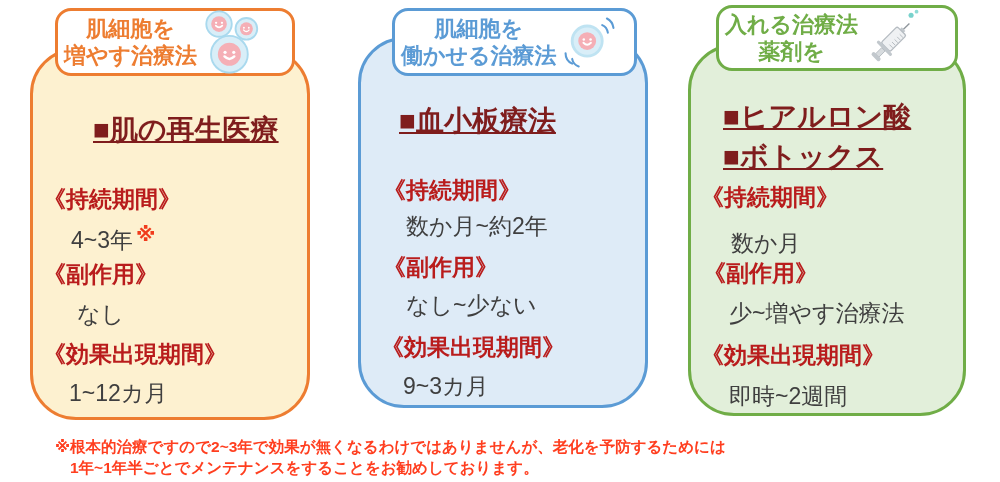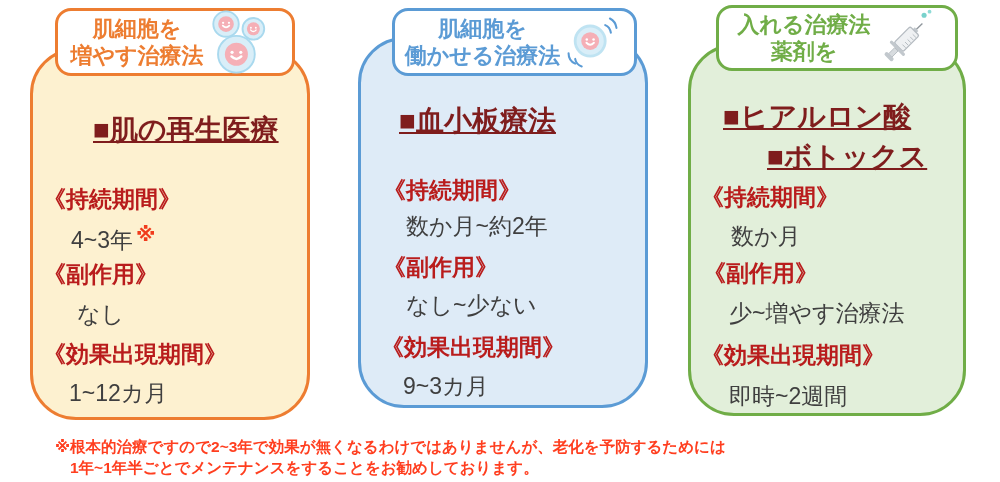--- a/index.html
+++ b/index.html
@@ -6,21 +6,21 @@
   #stage{
     position:relative;width:1000px;height:482px;background:#ffffff;overflow:hidden;
     font-family:"Liberation Sans","DejaVu Sans",sans-serif;
   }
   .card{position:absolute;border:3px solid;border-radius:46px;box-sizing:border-box;z-index:1;}
   .card-orange{left:30px;top:48px;width:280px;height:372px;background:#FDF1D0;border-color:#ED7D31;}
   .card-blue{left:358px;top:37px;width:290px;height:371px;background:#DEEBF7;border-color:#5B9BD5;}
   .card-green{left:688px;top:44px;width:278px;height:372px;background:#E2EFDA;border-color:#70AD47;}
   .badge{
     position:absolute;background:#ffffff;border:3px solid;border-radius:16px;box-sizing:border-box;
-    display:flex;align-items:center;justify-content:center;gap:2px;z-index:2;padding:0 6px;
+    display:flex;align-items:center;gap:2px;z-index:2;padding:0 6px;
   }
   .badge-orange{left:55px;top:8px;width:240px;height:68px;border-color:#ED7D31;}
   .badge-blue{left:392px;top:8px;width:245px;height:68px;border-color:#5B9BD5;}
   .badge-green{left:716px;top:5px;width:242px;height:66px;border-color:#70AD47;}
   .badge-text{text-align:center;font-weight:bold;font-size:22px;line-height:1.25;white-space:nowrap;}
   .badge-orange .badge-text{color:#ED7D31;}
   .badge-blue .badge-text{color:#5B9BD5;}
   .badge-green .badge-text{color:#70AD47;}
   .badge-icon{flex:0 0 auto;display:block;}
   .treatment{position:absolute;font-weight:bold;font-size:28px;color:#7f1d1d;line-height:1;white-space:nowrap;text-decoration:underline;}
@@ -95,23 +95,23 @@
       <circle cx="30" cy="30" r="16" fill="#D9EEF8" stroke="#BFE3F2" stroke-width="3"></circle>
       <circle cx="30" cy="30" r="9.5" fill="#F5AFB6"></circle>
       <circle cx="26.4" cy="28.4" r="1.35" fill="#fff"></circle>
         <circle cx="33.6" cy="28.4" r="1.35" fill="#fff"></circle>
       <path d="M26 31.8 Q30 35.8 34 31.8" stroke="#fff" stroke-width="2" fill="none" stroke-linecap="round"></path>
     </svg>
   </div>
 
   <div class="card card-green">
     <div class="treatment" style="left:32px;top:56px;">■ヒアルロン酸</div>
-    <div class="treatment" style="left:32px;top:96px;margin-left:44px;">■ボトックス</div>
+    <div class="treatment" style="left:32px;top:96px;">■ボトックス</div>
     <div class="flabel" style="left:10px;top:139px;">《持続期間》</div>
-    <div class="fvalue" style="left:40px;top:178px;">数か月</div>
+    <div class="fvalue" style="left:40px;top:185px;">数か月</div>
     <div class="flabel" style="left:12px;top:215px;">《副作用》</div>
     <div class="fvalue" style="left:38px;top:255px;">少~増やす治療法</div>
     <div class="flabel" style="left:10px;top:297px;">《効果出現期間》</div>
     <div class="fvalue" style="left:38px;top:338px;">即時~2週間</div>
   </div>
 
   <div class="badge badge-green">
     <div class="badge-text">
       <div>入れる治療法</div>
       <div>薬剤を</div>

